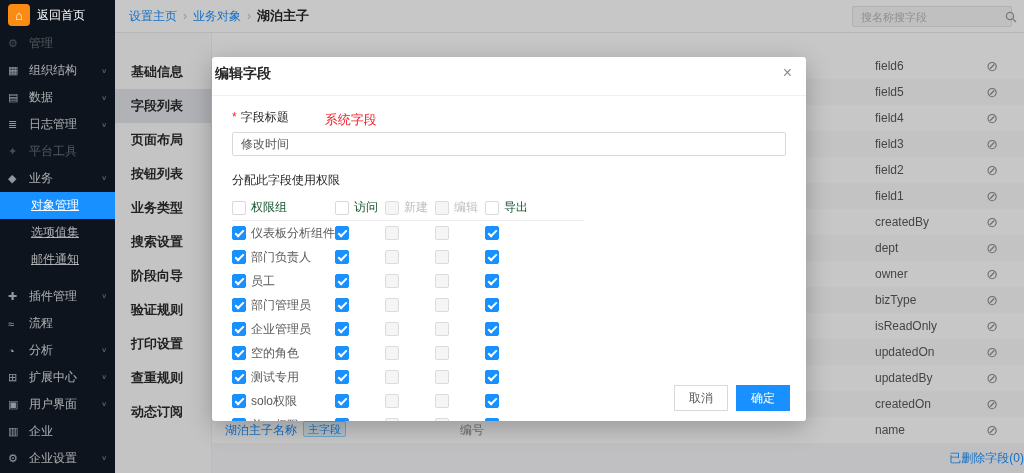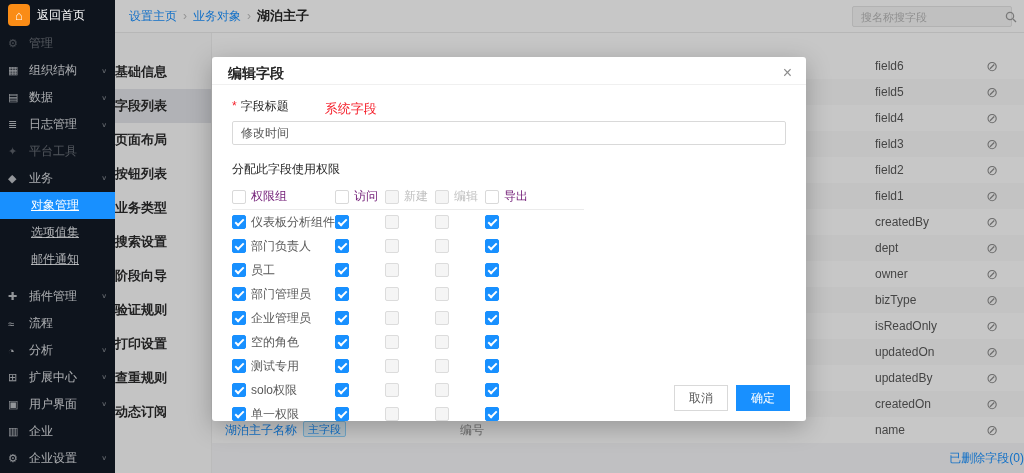--- a/index.html
+++ b/index.html
@@ -26,56 +26,56 @@
   .bc-current{color:#262626;font-weight:bold;font-size:13px;}
   .search{position:absolute;right:12px;top:6px;width:160px;height:21px;background:#f6f6f6;
           border:1px solid #e4e4e4;border-radius:2px;display:flex;align-items:center;padding:0 6px;}
   .search input{border:none;background:transparent;outline:none;flex:1;font-size:11px;color:#595959;
           font-family:"Liberation Sans",sans-serif;}
   .search input::placeholder{color:#b8b8b8;}
   .search svg{flex:none;}
   
   .subnav{position:absolute;left:115px;top:33px;width:97px;bottom:0;background:#fbfbfc;
           border-right:1px solid #f0f0f0;padding-top:22px;z-index:1;}
-  .subnav-item{height:34px;line-height:34px;font-size:13px;color:#2b2b2b;
+  .subnav-item{height:34px;line-height:34px;padding-left:16px;font-size:13px;color:#2b2b2b;
           font-weight:bold;cursor:pointer;}
   .subnav-item.active{background:#e3e5ea;}
   
   .fields{position:absolute;left:212px;top:33px;right:0;bottom:0;background:#fff;padding-top:20px;z-index:1;}
   .frow{position:relative;height:26px;line-height:26px;color:#595959;}
   .frow.alt{background:#fafafa;}
   .fname{position:absolute;left:663px;}
   .forbid{position:absolute;right:26px;top:0;color:#8c8c8c;font-size:14px;cursor:pointer;}
   .ftitle{color:#1890ff;margin-left:13px;cursor:pointer;}
   .ftag{display:inline-block;margin-left:6px;padding:0 4px;height:16px;line-height:15px;font-size:11px;
         color:#1890ff;background:#e6f7ff;border:1px solid #91d5ff;border-radius:2px;vertical-align:1px;}
   .fcode{position:absolute;left:248px;color:#8c8c8c;}
   .deleted-row{height:30px;line-height:30px;background:#f6f7f9;padding-left:13px;text-align:right;}
   .deleted-link{color:#1890ff;cursor:pointer;}
   
   .mask{position:absolute;left:115px;top:0;right:0;bottom:0;background:rgba(0,0,0,.22);z-index:5;}
   .modal{position:absolute;left:212px;top:57px;width:594px;height:364px;background:#fff;border-radius:3px;
          box-shadow:0 6px 24px rgba(0,0,0,.25);z-index:10;overflow:hidden;}
-  .modal-header{height:28px;line-height:32px;padding:0 16px;border-bottom:1px solid #f0f0f0;
+  .modal-header{height:39px;line-height:32px;padding:0 3px;border-bottom:1px solid #f0f0f0;
          font-size:14px;font-weight:bold;color:#262626;position:relative;}
   .modal-close{position:absolute;right:14px;top:0;font-size:16px;font-weight:normal;color:#8c8c8c;cursor:pointer;}
   .modal-body{padding:12px 20px 0;}
   .field-label-row{display:flex;align-items:center;margin-bottom:6px;}
   .req{color:#f5222d;margin-right:4px;}
   .flabel{color:#262626;}
   .annotation{color:#f5222d;font-size:13px;margin-left:36px;transform:translateY(3px);}
   .field-input{width:100%;height:24px;border:1px solid #d9d9d9;border-radius:2px;padding:0 8px;
          font-size:12px;color:#595959;outline:none;font-family:"Liberation Sans",sans-serif;}
   .section-label{margin-top:16px;color:#262626;}
   .perm-table{margin-top:6px;width:352px;}
   .perm-header{display:flex;align-items:center;height:26px;border-bottom:1px solid #ebebeb;}
   .prow{display:flex;align-items:center;height:24px;}
   .pcol{width:50px;display:flex;align-items:center;gap:5px;flex:none;}
   .pcol.group{width:103px;}
-  .plabel{color:#701a75;white-space:nowrap;}
+  .plabel{color:#14532d;white-space:nowrap;}
   .plabel.dim{color:#bfbfbf;}
   .pname{color:#595959;white-space:nowrap;}
   .cb{width:14px;height:14px;border:1px solid #d9d9d9;border-radius:2px;background:#fff;
       display:inline-block;position:relative;flex:none;cursor:pointer;}
   .cb.checked{background:#1890ff;border-color:#1890ff;}
   .cb.checked::after{content:"";position:absolute;left:4px;top:1px;width:3px;height:7px;
       border:solid #fff;border-width:0 2px 2px 0;transform:rotate(45deg);}
   .cb.disabled{background:#f5f5f5;border-color:#dcdcdc;cursor:default;}
   .modal-footer{position:absolute;right:16px;bottom:10px;display:flex;gap:8px;}
   .btn{height:26px;padding:0 14px;border-radius:0;font-size:12px;cursor:pointer;

